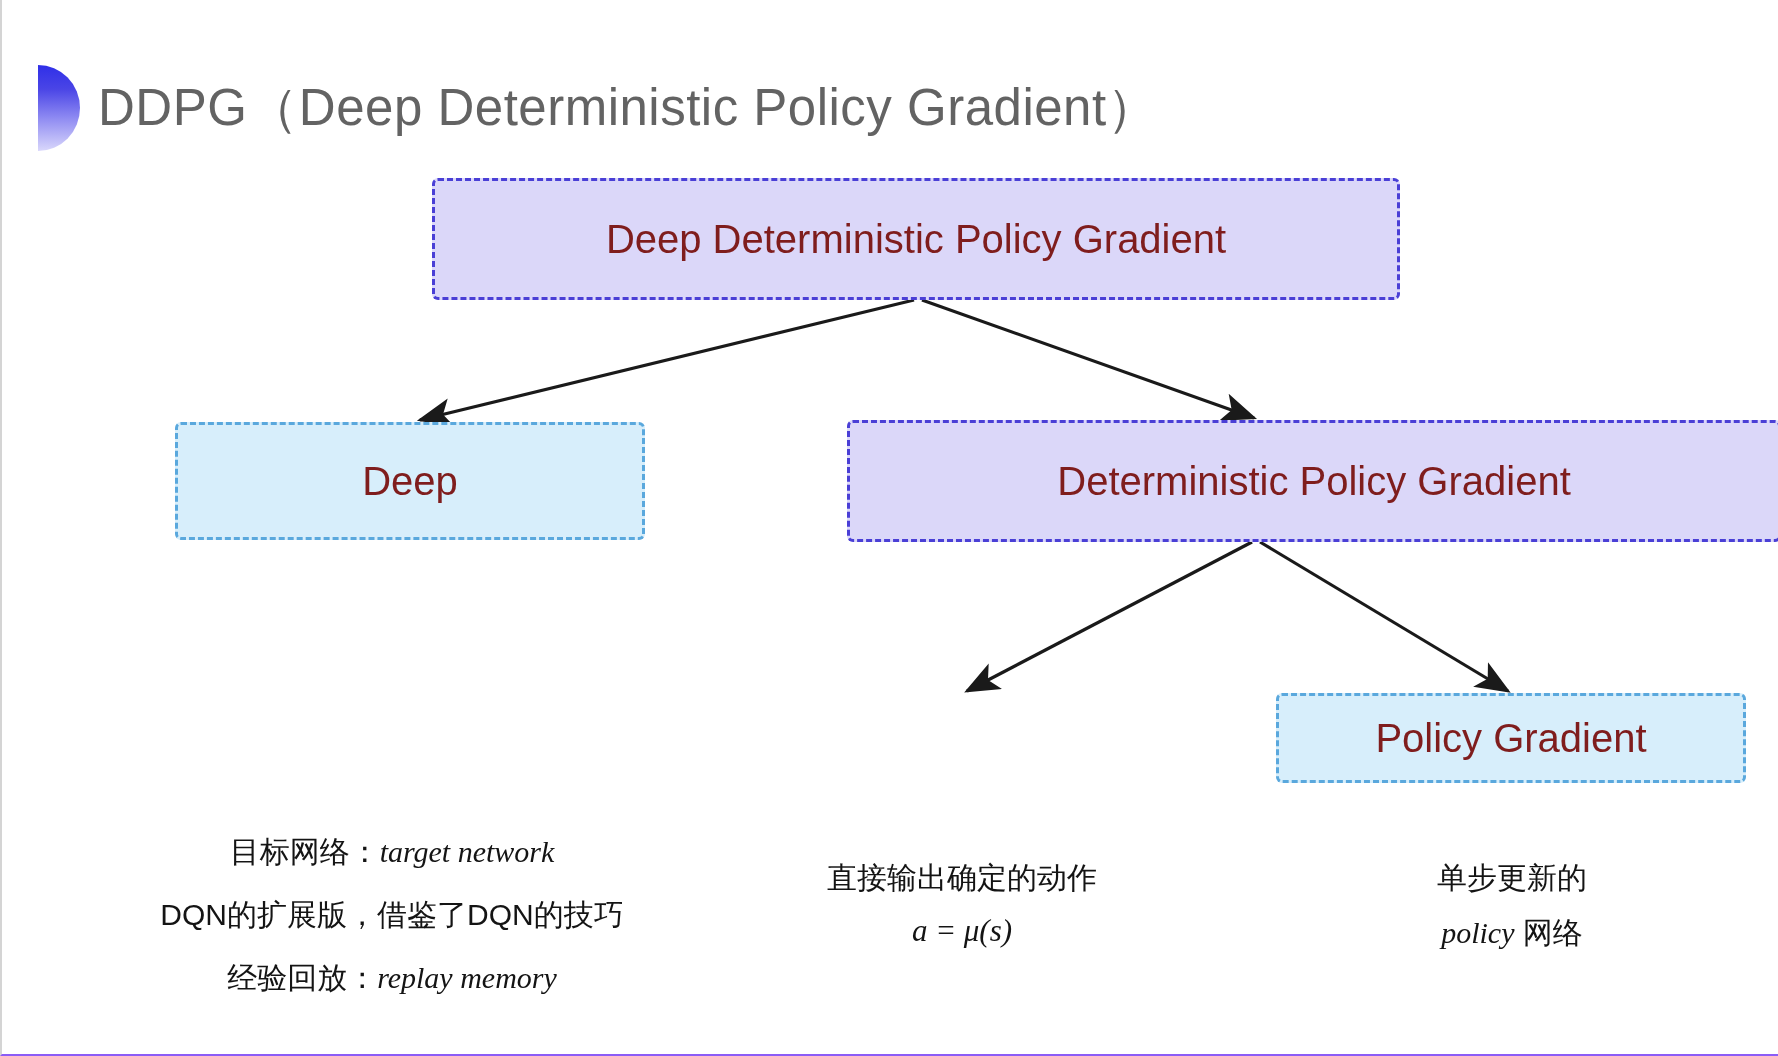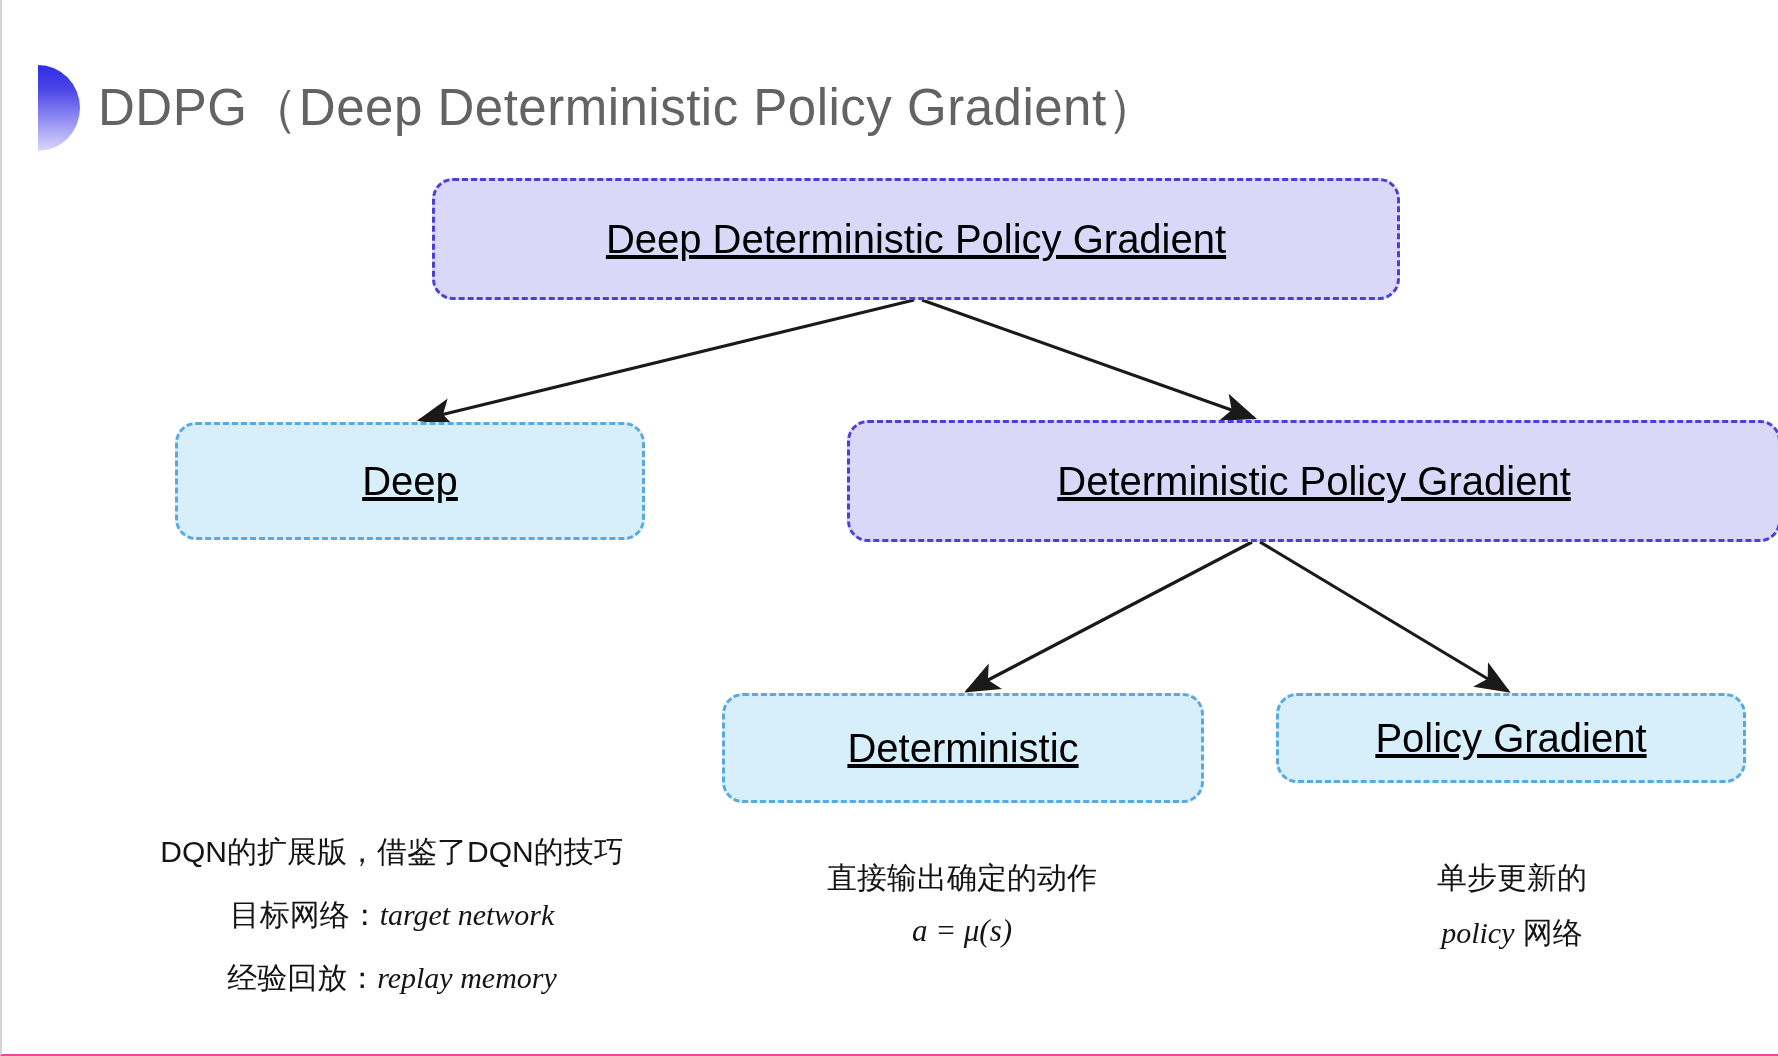--- a/index.html
+++ b/index.html
@@ -6,21 +6,21 @@
     margin: 0;
     padding: 0;
     background: #ffffff;
   }
   #slide {
     position: relative;
     width: 1778px;
     height: 1056px;
     background: #ffffff;
     border-left: 2px solid #d4d4d4;
-    border-bottom: 2px solid #ec4899;
+    border-bottom: 2px solid #8b5cf6;
     box-sizing: border-box;
     overflow: hidden;
     font-family: "Liberation Sans", sans-serif;
   }
 
   
   #title-row {
     position: absolute;
     left: 40px;
     top: 60px;
@@ -55,26 +55,25 @@
     pointer-events: none;
   }
 
   
   .node {
     position: absolute;
     box-sizing: border-box;
     display: flex;
     align-items: center;
     justify-content: center;
-    border-radius: 21px;
+    border-radius: 6px;
     border-style: dashed;
     text-align: center;
     line-height: 1.15;
-    color: #000000;
-    text-decoration: underline;
+    color: #7f1d1d;
   }
   .node.purple {
     background: #dbd7f9;
     border-color: #4a3fd6;
     border-width: 3px;
   }
   .node.cyan {
     background: #d7eefb;
     border-color: #5aa8dd;
     border-width: 3px;
@@ -162,31 +161,28 @@
   </div>
 
   <div class="node cyan" id="node-deep">
     <span class="node-label">Deep</span>
   </div>
 
   <div class="node purple" id="node-dpg">
     <span class="node-label">Deterministic Policy Gradient</span>
   </div>
 
-  <div class="node cyan" id="node-det">
-    <span class="node-label">Deterministic</span>
-  </div>
 
   <div class="node cyan" id="node-pg">
     <span class="node-label">Policy Gradient</span>
   </div>
 
   <div class="annot" id="annot-deep">
+    <span class="line"><span class="cn">目标网络：</span><span class="mathit">target network</span></span>
     <span class="line cn">DQN的扩展版，借鉴了DQN的技巧</span>
-    <span class="line"><span class="cn">目标网络：</span><span class="mathit">target network</span></span>
     <span class="line"><span class="cn">经验回放：</span><span class="mathit">replay memory</span></span>
   </div>
 
   <div class="annot" id="annot-det">
     <span class="line cn">直接输出确定的动作</span>
     <span class="line mathit">a = μ(s)</span>
   </div>
 
   <div class="annot" id="annot-pg">
     <span class="line cn">单步更新的</span>

